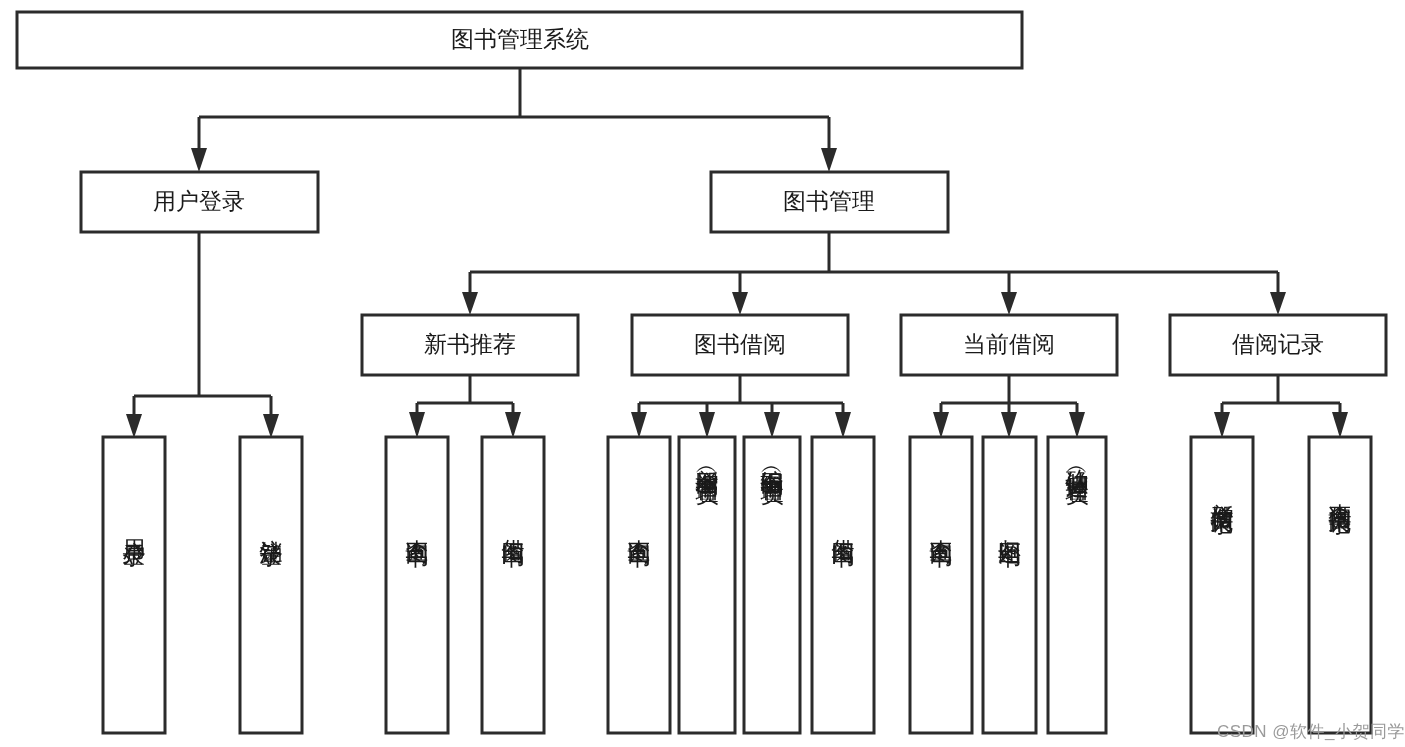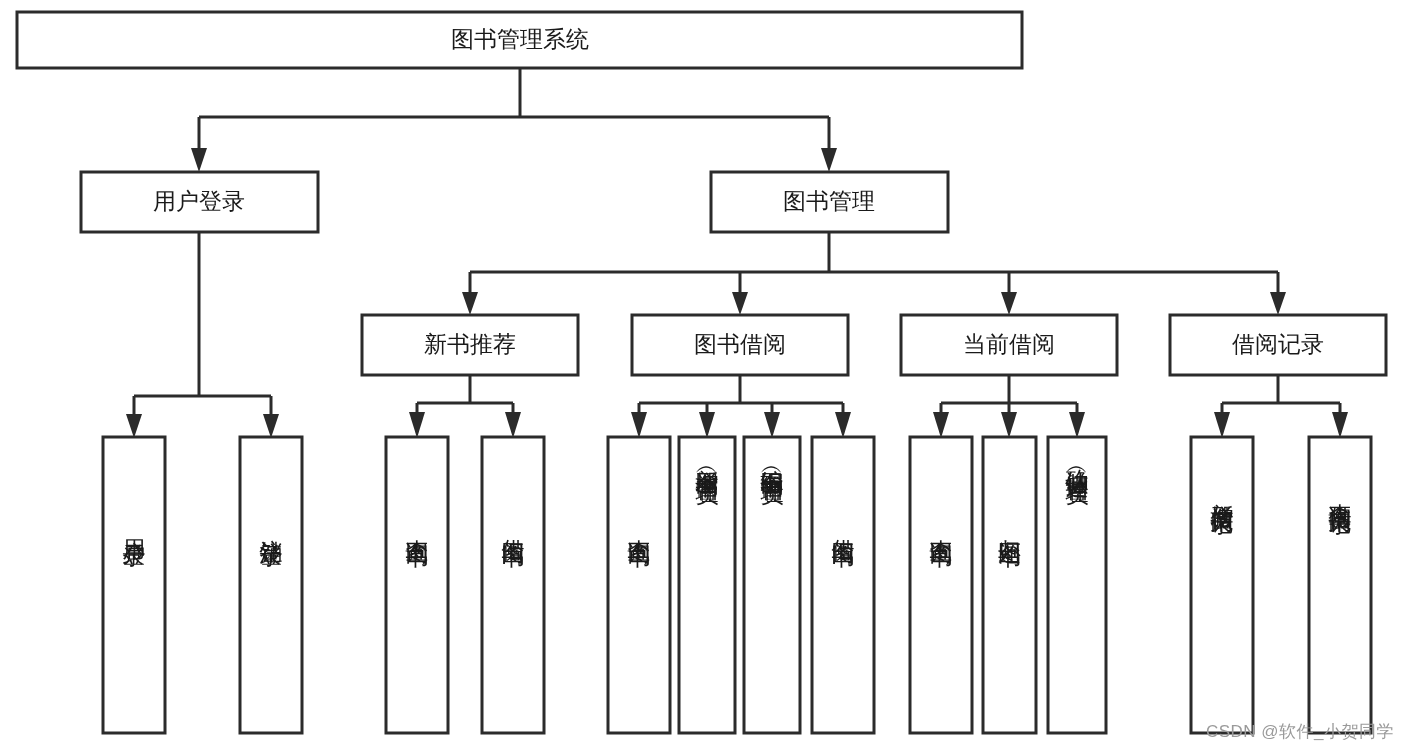--- a/index.html
+++ b/index.html
@@ -60,21 +60,21 @@
     text-orientation: upright;
     font-family: "Liberation Sans", "DejaVu Sans", sans-serif;
     font-size: 23px;
     color: #1a1a1a;
     letter-spacing: 2px;
     line-height: 1;
     display: block;
   }
   .watermark {
     position: absolute;
-    right: 11px;
+    right: 0;
     bottom: 4px;
     font-family: "Liberation Sans", "DejaVu Sans", sans-serif;
     font-size: 17px;
     color: #9a9a9a;
     letter-spacing: 0.5px;
     white-space: nowrap;
   }
 </style>
 </head>
 <body>

